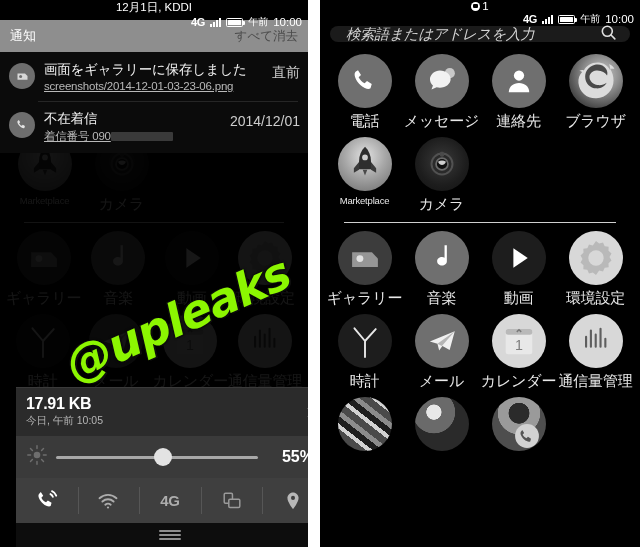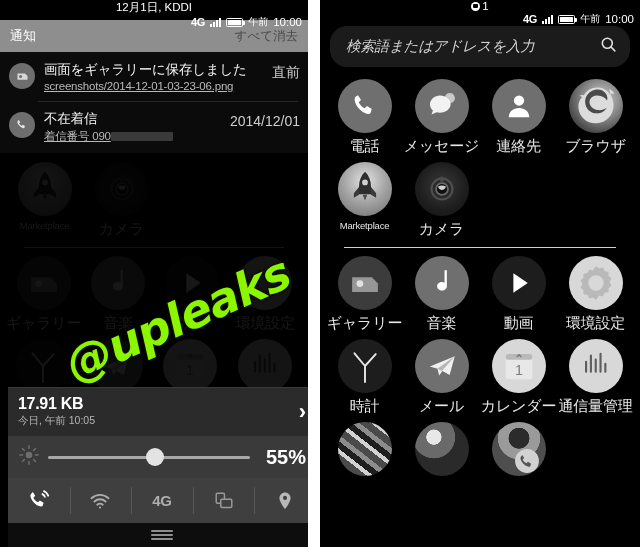--- a/index.html
+++ b/index.html
@@ -37,21 +37,21 @@
   .notif-badge { display:inline-flex; align-items:center; gap:2px; }
   .nb-circle { width:9px;height:9px;border-radius:50%;background:#fff;position:relative; }
   .nb-circle::after{content:"";position:absolute;left:2px;top:2.5px;width:5px;height:4px;background:#000;border-radius:1px;}
 
   
   .home-dim { position:absolute; inset:20px 0 0 0; opacity:.09; }
 
   
   .home { position:absolute; inset:20px 0 0 0; }
   .searchbar {
-    margin: 6px 10px 2px; height: 41px; border-radius: 17px;
+    margin: 6px 10px 2px; height: 16px; border-radius: 17px;
     background: #1b1b1b; display:flex; align-items:center;
     padding: 0 12px 0 16px; color:#cfcfcf;
   }
   .searchbar .ph { font-size: 14.5px; font-style: italic; color:#d4d4d4; letter-spacing:-.2px;}
   .searchbar .mag { margin-left:auto; }
   .grid { padding: 4px 6px 0; }
   .grid-row { display:flex; }
   .app { width: 77px; padding-top: 6px; text-align:center; }
   .app .ic {
     width: 54px; height: 54px; border-radius: 50%;
@@ -93,31 +93,31 @@
   }
   .notif .nic { width:26px; height:26px; border-radius:50%; background:#6e6e6e; flex:0 0 26px;
                 display:flex; align-items:center; justify-content:center; margin-top:2px; }
   .notif .body { flex:1 1 auto; min-width:0; }
   .notif .t1 { font-size: 13.5px; color:#f2f2f2; letter-spacing:-.2px; }
   .notif .t2 { font-size: 11.5px; color:#b9b9b9; margin-top:1px; letter-spacing:-.2px; white-space:nowrap; overflow:hidden;text-decoration:underline; }
   .notif .t2 .redact { display:inline-block; width:62px; height:9px; background:#3a3a3a; vertical-align:-1px; border-radius:1px; }
   .notif .when { font-size: 14px; color:#cdcdcd; margin-top:3px; flex:0 0 auto; white-space:nowrap; }
 
   
-  .quick { position:absolute; left:8px; bottom:0; width:100%; z-index:25; }
+  .quick { position:absolute; left:16px; bottom:0; width:100%; z-index:25; }
   .usage { background:#2b2b2b; padding: 7px 10px 8px; display:flex; align-items:center;
            border-top:1px solid #3a3a3a; }
   .usage .u1 { font-size: 16px; color:#ffffff; font-weight:bold; letter-spacing:-.3px; }
   .usage .u2 { font-size: 10.5px; color:#b5b5b5; margin-top:1px; }
   .usage .chev { margin-left:auto; color:#ffffff; font-size: 22px; line-height:1; font-weight:bold; }
   .brightness { background:#3a3a3a; height:42px; display:flex; align-items:center; padding: 0 10px; }
   .brightness .track { position:relative; flex:1 1 auto; height:18px; margin: 0 12px 0 8px; }
   .brightness .rail { position:absolute; top:8px; left:0; right:0; height:2.5px; background:#a8a8a8; border-radius:2px; }
   .brightness .thumb { position:absolute; top:0; width:18px; height:18px; border-radius:50%; background:#e3e3e3; }
-  .brightness .pct { font-size: 20px; color:#ffffff; font-weight:bold; min-width:44px; text-align:right; }
+  .brightness .pct { font-size: 16px; color:#ffffff; font-weight:bold; min-width:44px; text-align:right; }
   .toggles { background:#3f3f3f; height:45px; display:flex; align-items:center; }
   .toggles .tg { flex:1 1 0; display:flex; align-items:center; justify-content:center; position:relative; height:100%; }
   .toggles .tg + .tg::before { content:""; position:absolute; left:0; top:9px; bottom:9px; width:1px; background:#565656; }
   .homebar { background:#0d0d0d; height:24px; display:flex; align-items:center; justify-content:center; }
   .homebar .hb { width:22px; }
   .homebar .hb i { display:block; height:2px; background:#8e8e8e; margin:2px 0; border-radius:1px; }
 
   
   .wm {
     position:absolute; z-index:40; color:#8cf601; font-size:46px;

